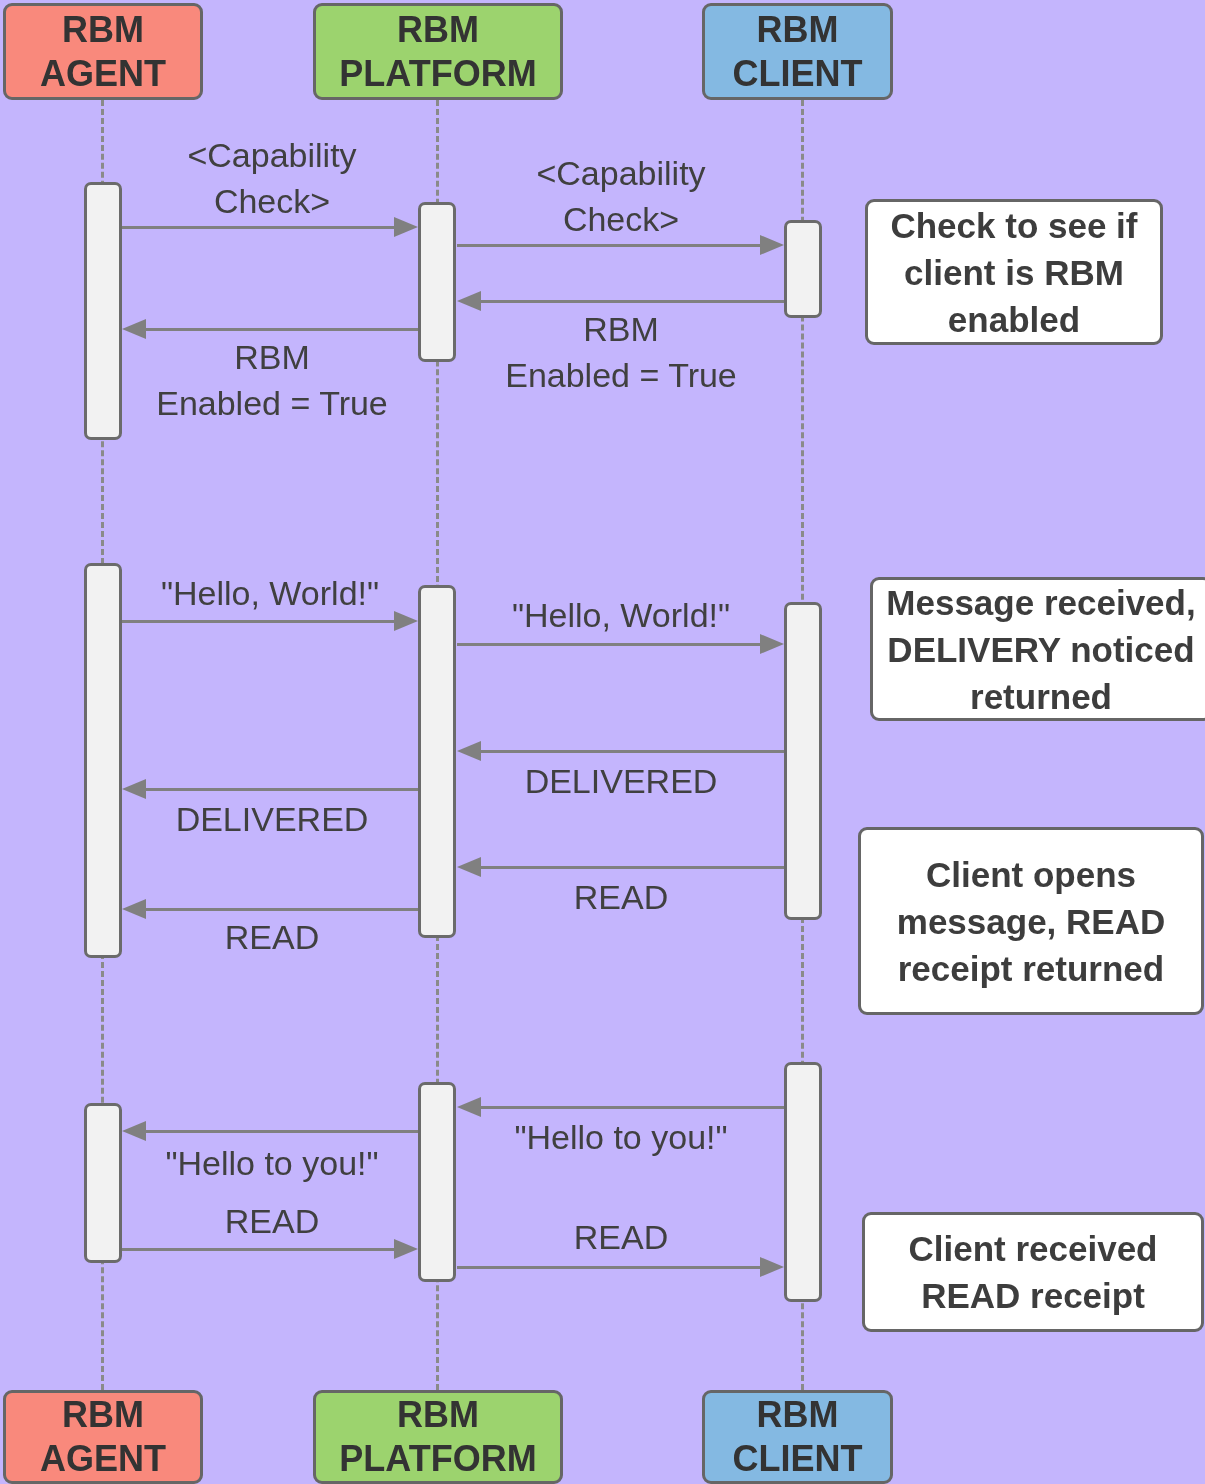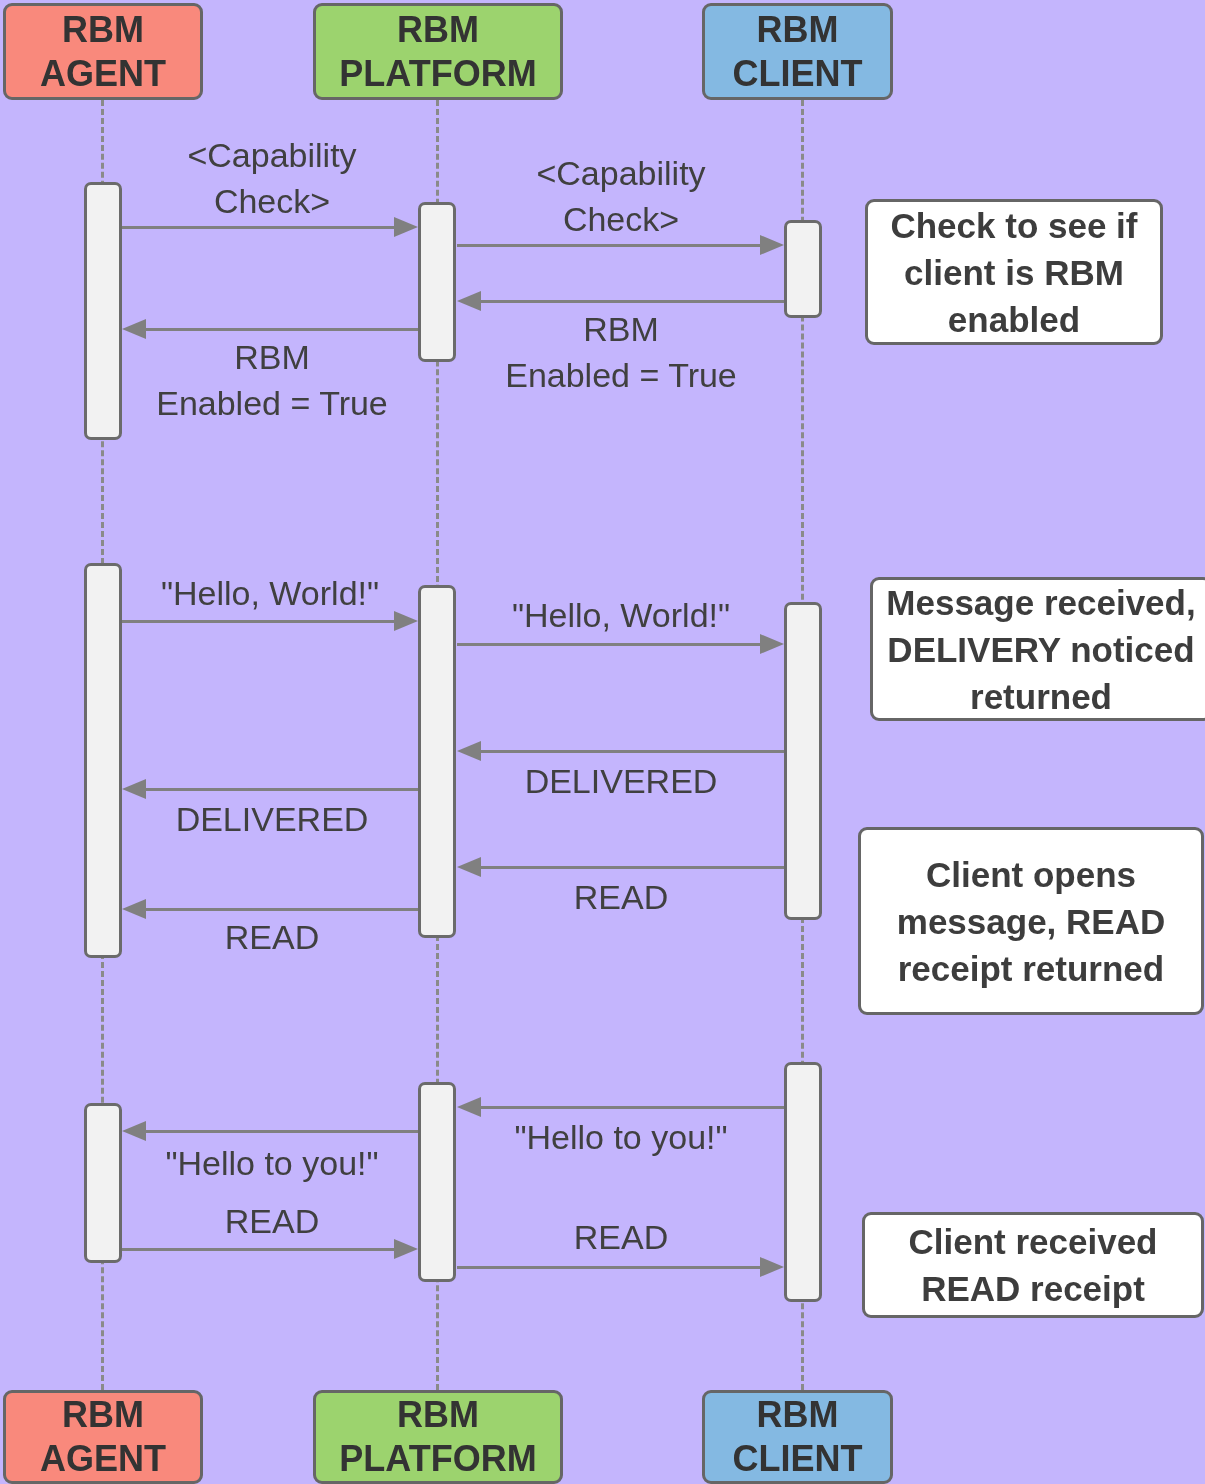--- a/index.html
+++ b/index.html
@@ -119,16 +119,16 @@
 
   <div class="note" style="left:865px;top:199px;width:298px;height:146px;">Check to see if
 client is RBM
 enabled</div>
   <div class="note" style="left:862px;top:577px;width:342px;height:144px;margin-left:8px;">Message received,
 DELIVERY noticed
 returned</div>
   <div class="note" style="left:858px;top:794px;width:346px;height:188px;margin-top:33px;">Client opens
 message, READ
 receipt returned</div>
-  <div class="note" style="left:862px;top:1212px;width:342px;height:106px;">Client received
+  <div class="note" style="left:862px;top:1212px;width:342px;height:120px;">Client received
 READ receipt</div>
 
 </div>
 
 </body></html>

